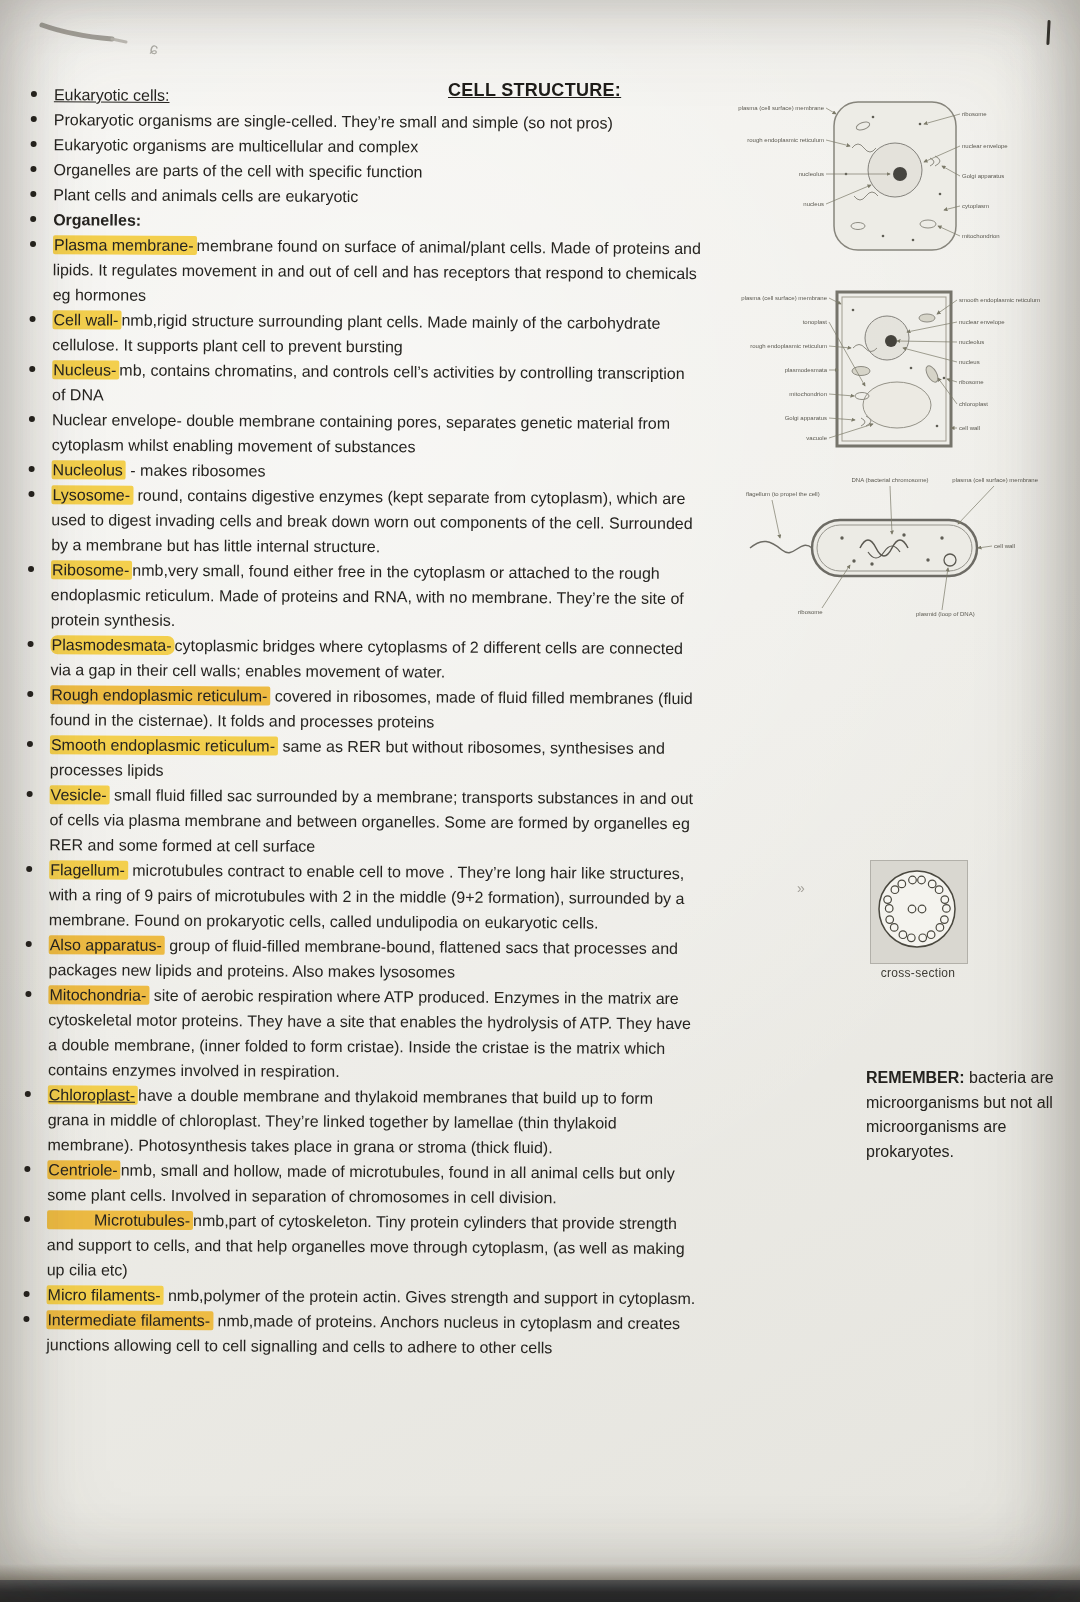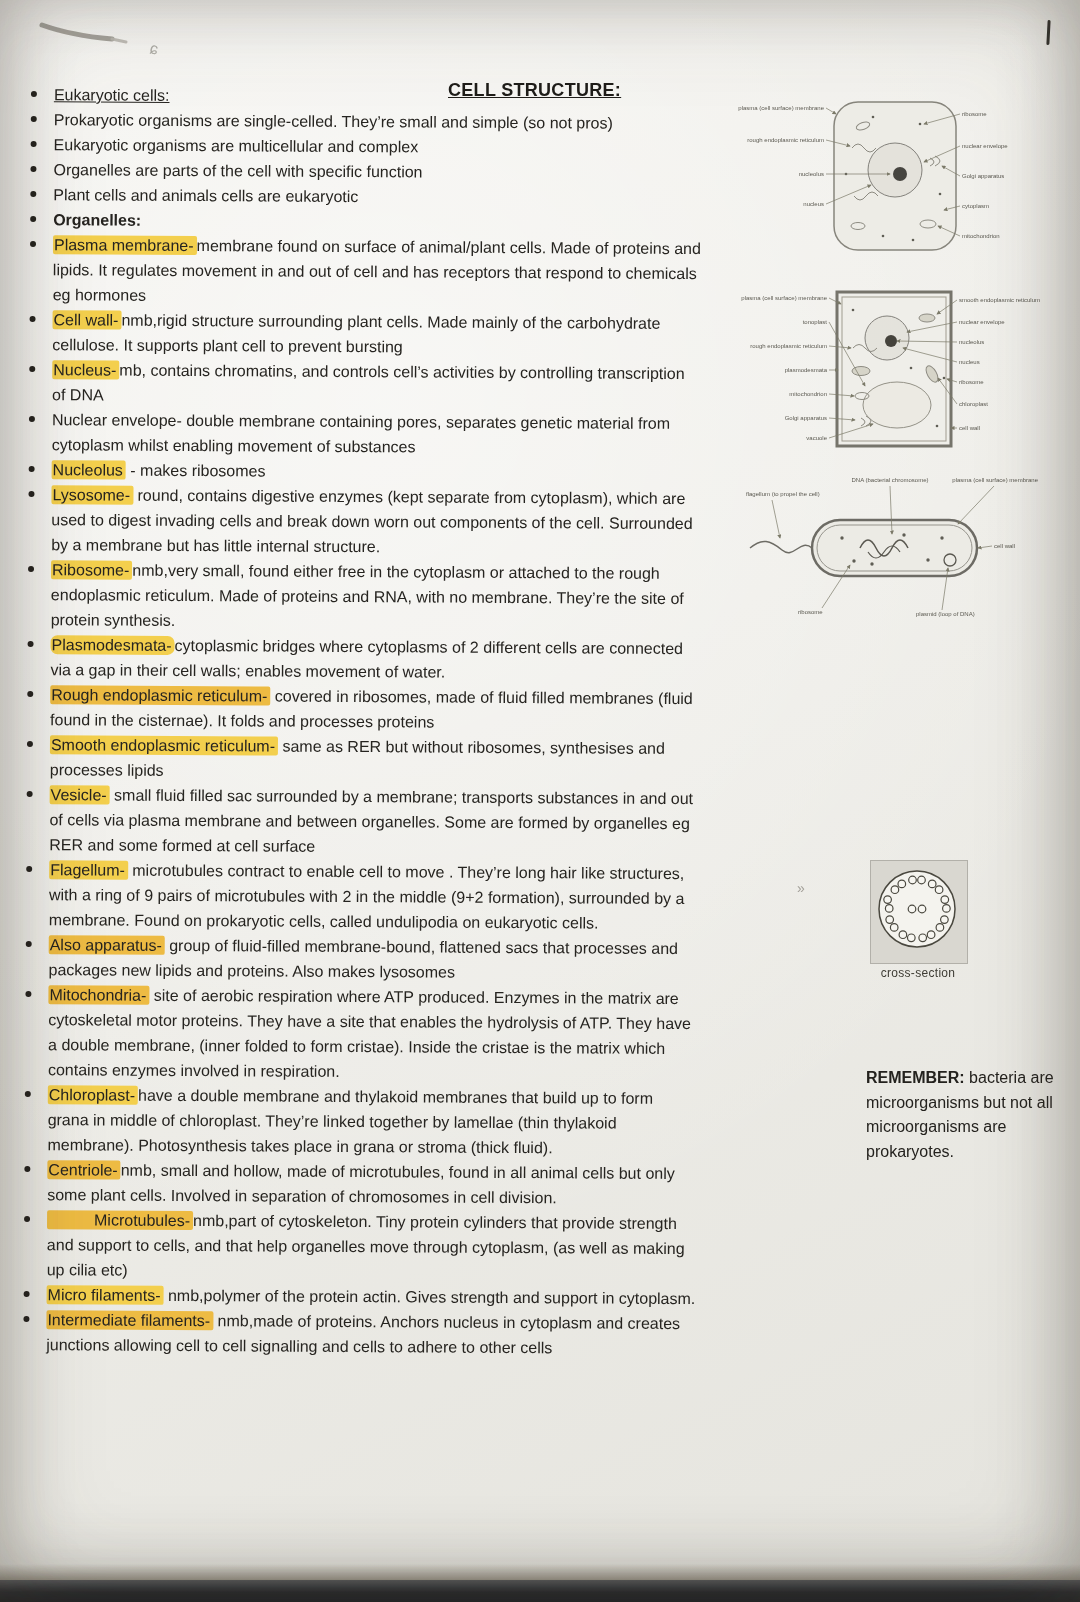--- a/index.html
+++ b/index.html
@@ -101,21 +101,21 @@
       <div class="note"><span class="hl" style="background: rgb(243, 207, 77);">Nucleolus</span><span class="txt"> - makes ribosomes</span></div>
       <div class="note"><span class="hl" style="background: rgb(243, 207, 77);">Lysosome-</span><span class="txt"> round, contains digestive enzymes (kept separate from cytoplasm), which are used to digest invading cells and break down worn out components of the cell. Surrounded by a membrane but has little internal structure.</span></div>
       <div class="note"><span class="hl" style="background: rgb(243, 207, 77); margin-top: 29px;">Ribosome-</span><span class="txt">nmb,very small, found either free in the cytoplasm or attached to the rough endoplasmic reticulum. Made of proteins and RNA, with no membrane. They’re the site of protein synthesis.</span></div>
       <div class="note"><span class="hl" style="background: rgb(243, 207, 77); border-radius: 7px;">Plasmodesmata-</span><span class="txt">cytoplasmic bridges where cytoplasms of 2 different cells are connected via a gap in their cell walls; enables movement of water.</span></div>
       <div class="note"><span class="hl" style="background: rgb(237, 187, 67);">Rough endoplasmic reticulum-</span><span class="txt"> covered in ribosomes, made of fluid filled membranes (fluid found in the cisternae). It folds and processes proteins</span></div>
       <div class="note"><span class="hl" style="background: rgb(243, 207, 77);">Smooth endoplasmic reticulum-</span><span class="txt"> same as RER but without ribosomes, synthesises and processes lipids</span></div>
       <div class="note"><span class="hl" style="background: rgb(243, 207, 77);">Vesicle-</span><span class="txt"> small fluid filled sac surrounded by a membrane; transports substances in and out of cells via plasma membrane and between organelles. Some are formed by organelles eg RER and some formed at cell surface</span></div>
       <div class="note"><span class="hl" style="background: rgb(243, 207, 77);">Flagellum-</span><span class="txt"> microtubules contract to enable cell to move . They’re long hair like structures, with a ring of 9 pairs of microtubules with 2 in the middle (9+2 formation), surrounded by a membrane. Found on prokaryotic cells, called undulipodia on eukaryotic cells.</span></div>
       <div class="note"><span class="hl" style="background: rgb(237, 187, 67);">Also apparatus-</span><span class="txt"> group of fluid-filled membrane-bound, flattened sacs that processes and packages new lipids and proteins. Also makes lysosomes</span></div>
       <div class="note"><span class="hl" style="background: rgb(237, 187, 67);">Mitochondria-</span><span class="txt"> site of aerobic respiration where ATP produced. Enzymes in the matrix are cytoskeletal motor proteins. They have a site that enables the hydrolysis of ATP. They have a double membrane, (inner folded to form cristae). Inside the cristae is the matrix which contains enzymes involved in respiration.</span></div>
-      <div class="note"><span class="hl" style="background: rgb(243, 207, 77);">Chloroplast-</span><span class="txt">have a double membrane and thylakoid membranes that build up to form grana in middle of chloroplast. They’re linked together by lamellae (thin thylakoid membrane). Photosynthesis takes place in grana or stroma (thick fluid).</span></div>
+      <div class="note"><span class="hl" style="background: rgb(243, 207, 77); text-decoration: underline;">Chloroplast-</span><span class="txt">have a double membrane and thylakoid membranes that build up to form grana in middle of chloroplast. They’re linked together by lamellae (thin thylakoid membrane). Photosynthesis takes place in grana or stroma (thick fluid).</span></div>
       <div class="note"><span class="hl" style="background: rgb(237, 187, 67); margin-top: 39px;">Centriole-</span><span class="txt">nmb, small and hollow, made of microtubules, found in all animal cells but only some plant cells. Involved in separation of chromosomes in cell division.</span></div>
       <div class="note"><span class="hl" style="background: rgb(237, 187, 67); padding-left: 47px;">Microtubules-</span><span class="txt">nmb,part of cytoskeleton. Tiny protein cylinders that provide strength and support to cells, and that help organelles move through cytoplasm, (as well as making up cilia etc)</span></div>
       <div class="note"><span class="hl" style="background: rgb(243, 207, 77);">Micro filaments-</span><span class="txt"> nmb,polymer of the protein actin. Gives strength and support in cytoplasm.</span></div>
       <div class="note"><span class="hl" style="background: rgb(237, 187, 67);">Intermediate filaments-</span><span class="txt"> nmb,made of proteins. Anchors nucleus in cytoplasm and creates junctions allowing cell to cell signalling and cells to adhere to other cells</span></div>
     </div>
 
   <svg class="diag d-animal" width="305" height="185" viewBox="0 0 305 185">
     <defs>
         <marker id="arrA" markerWidth="6" markerHeight="6" refX="5" refY="3" orient="auto">
           <path d="M0 0 L6 3 L0 6 z" fill="#73715f"></path>

